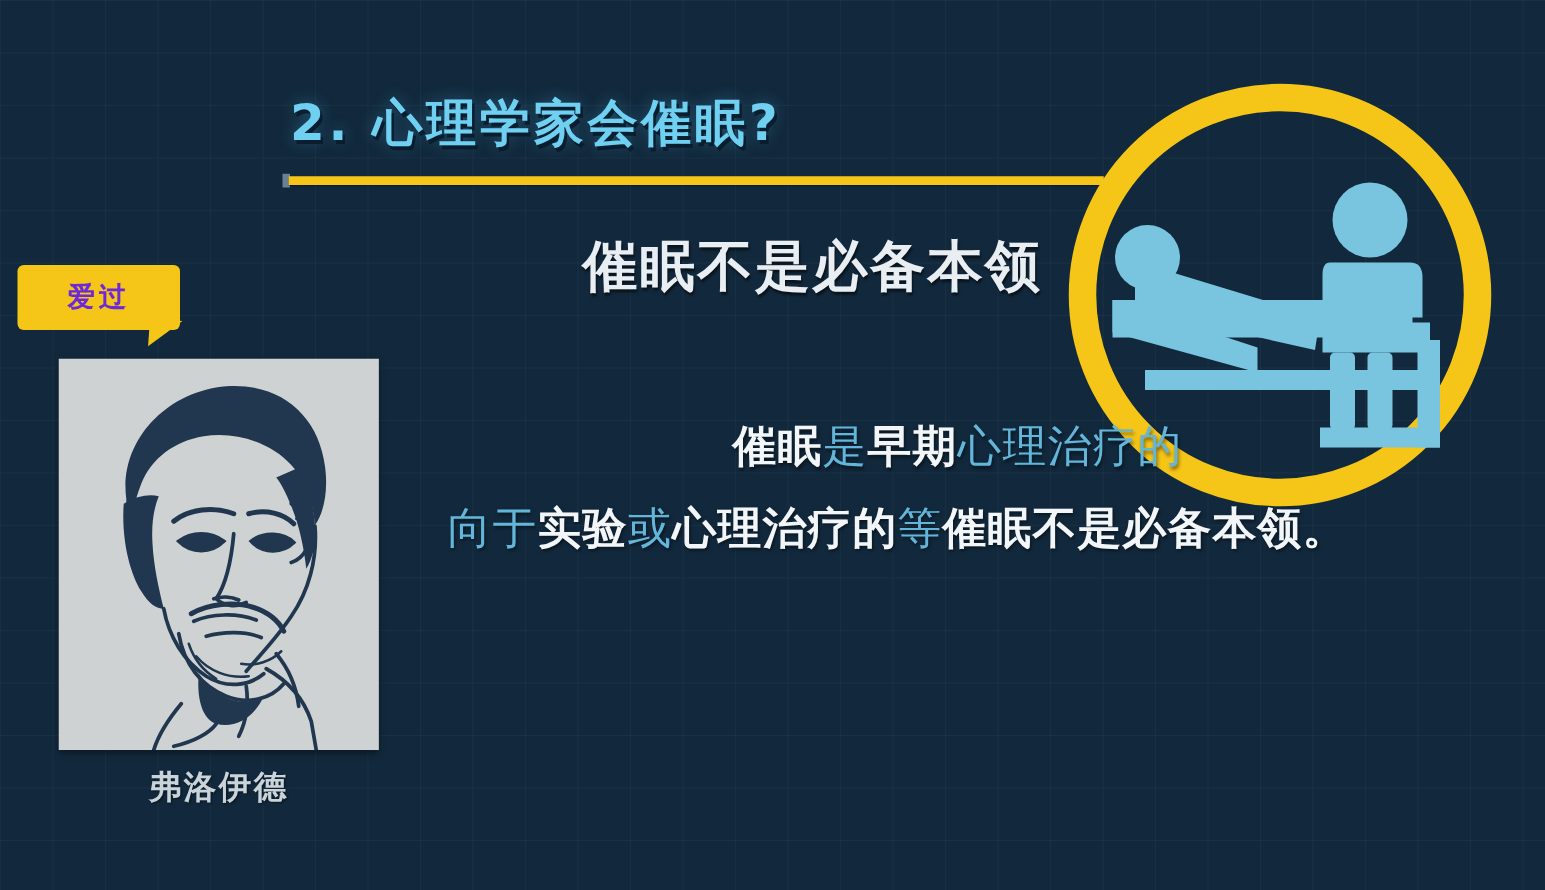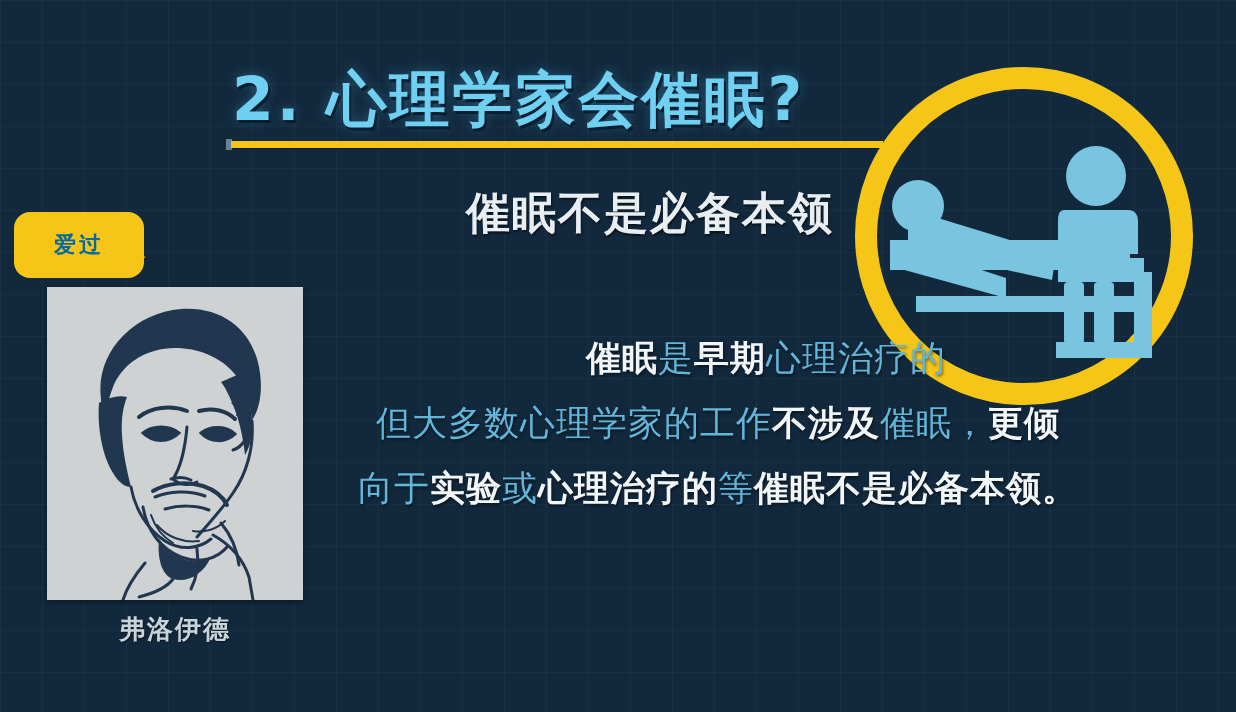--- a/index.html
+++ b/index.html
@@ -20,21 +20,21 @@
     font-family: "DejaVu Sans", "Liberation Sans", sans-serif;
     user-select: none;
   }
   
   #title {
     position: absolute;
     left: 232px;
     top: 62px;
     width: 660px;
     height: 74px;
-    font-size: 60px;
+    font-size: 40px;
     font-weight: bold;
     letter-spacing: 3px;
     color: #6fd0f2;
     text-shadow: 2px 3px 0 rgba(8,28,44,0.95), 0 0 12px rgba(80,190,235,0.35);
     white-space: nowrap;
     line-height: 74px;
   }
   #title-underline {
     position: absolute;
     left: 231px;
@@ -63,24 +63,24 @@
     letter-spacing: 2px;
     text-shadow: 1px 2px 2px rgba(0,0,0,0.55);
     white-space: nowrap;
   }
   
   #bubble {
     position: absolute;
     left: 14px;
     top: 212px;
     width: 130px;
-    height: 66px;
+    height: 52px;
     background: #f5c518;
-    border-radius: 16px;
-    color: #0369a1;
+    border-radius: 5px;
+    color: #6d28d9;
     font-size: 22px;
     font-weight: bold;
     letter-spacing: 3px;
     display: flex;
     align-items: center;
     justify-content: center;
   }
   #bubble-tail {
     position: absolute;
     left: 120px;
@@ -258,17 +258,16 @@
 
         <path d="M288 214 L306 214 L306 300 L288 300 Z"></path>
 
         <path d="M210 284 L306 284 L306 300 L210 300 Z"></path>
       </g>
     </svg>
   </div>
 
   <div id="body-text">
       <span class="ln indent"><span class="seg-hl">催眠</span><span class="seg-nm">是</span><span class="seg-hl">早期</span><span class="seg-nm">心理治疗的</span></span>
-      <span class="ln"><span class="seg-nm">但大多数心理学家的工作</span><span class="seg-hl">不涉及</span><span class="seg-nm">催眠，</span><span class="seg-hl">更倾</span></span>
       <span class="ln"><span class="seg-nm">向于</span><span class="seg-hl">实验</span><span class="seg-nm">或</span><span class="seg-hl">心理治疗的</span><span class="seg-nm">等</span><span class="seg-hl">催眠不是必备本领。</span></span>
     </div>
 
 </div>
 
 </body></html>

